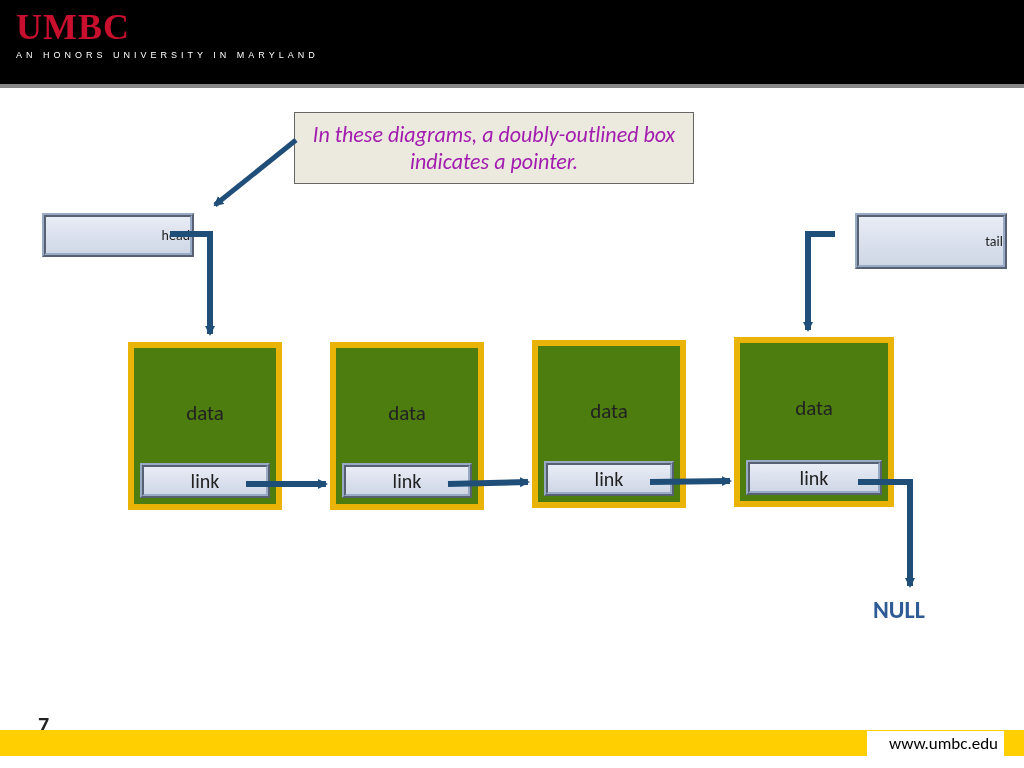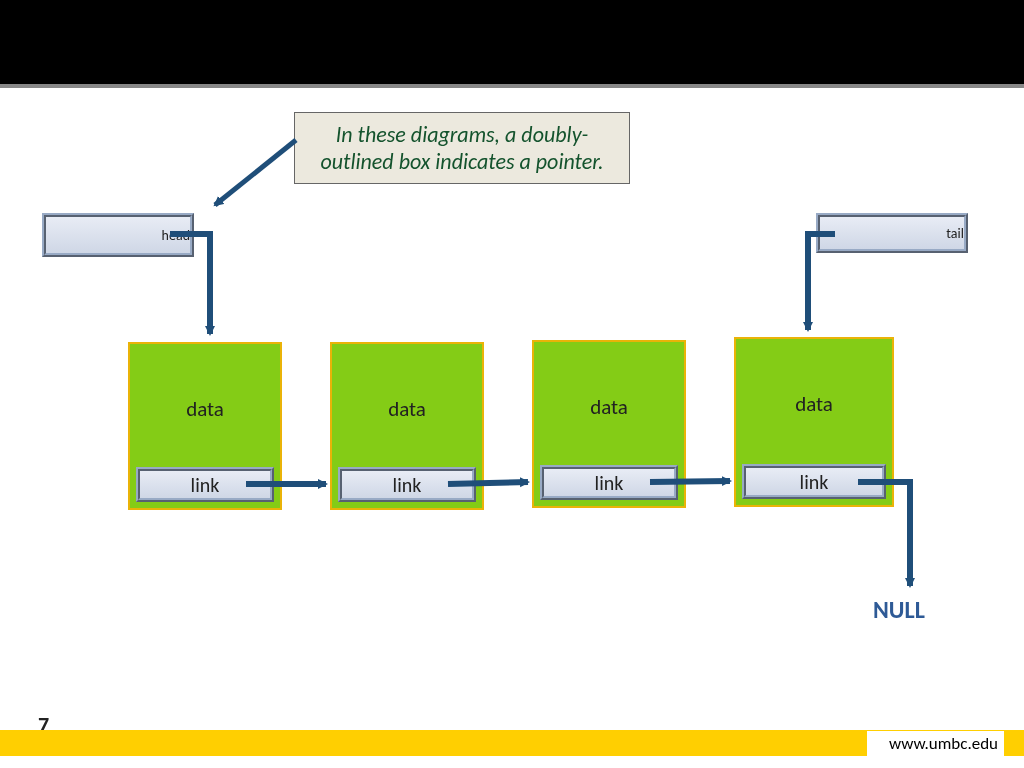--- a/index.html
+++ b/index.html
@@ -3,37 +3,41 @@
 <meta charset="utf-8">
 <style>
   *{box-sizing:border-box;margin:0;padding:0}
   body{font-family:Calibri,Arial,sans-serif;width:1024px;height:768px;position:relative;background:#fff;overflow:hidden}
   .header{background:#000;height:84px;width:100%;position:relative}
   .logo{position:absolute;left:16px;top:6px}
   .logo-text{font-family:Georgia,'Times New Roman',serif;font-weight:bold;font-size:36px;color:#c8102e;letter-spacing:1px}
   .logo-sub{color:#fff;font-size:9px;letter-spacing:4px;margin-top:2px;font-family:Arial,sans-serif}
   .title{position:absolute;right:20px;top:14px;color:#fff;font-size:44px;font-weight:300}
   .divider{height:4px;width:100%;background:#888}
-  .callout{position:absolute;left:294px;top:112px;width:336px;border:1px solid #666;background:#ece9de;padding:8px 12px;text-align:center;font-style:italic;font-size:22px;color:#14532d}
+  .callout{position:absolute;left:294px;top:112px;width:400px;border:1px solid #666;background:#ece9de;padding:8px 12px;text-align:center;font-style:italic;font-size:22px;color:#a21caf}
   .ptr{position:absolute;border:4px ridge #98aac5;background:linear-gradient(#e8ecf5,#cfd7e6);display:flex;align-items:center;justify-content:flex-end;font-size:14px;color:#222}
   .head-ptr{left:42px;top:213px;width:152px;height:44px}
-  .tail-ptr{left:816px;top:213px;width:152px;height:40px}
-  .node{position:absolute;border:2px solid #eab308;background:#84cc16}
+  .tail-ptr{left:855px;top:213px;width:152px;height:56px}
+  .node{position:absolute;border:6px solid #eab308;background:#4d7c0f}
   .node-data{position:absolute;left:0;right:0;top:52px;text-align:center;font-size:21px;color:#222}
   .node-link{position:absolute;left:6px;right:6px;bottom:6px;height:35px;border:4px ridge #98aac5;background:linear-gradient(#e8ecf5,#cfd7e6);display:flex;align-items:center;justify-content:center;font-size:20px;color:#222}
   .null{position:absolute;left:873px;top:595px;color:#2e5a96;font-weight:bold;font-size:24px}
   .footer{position:absolute;bottom:12px;left:0;right:0;height:26px;background:#ffcf01}
   .page-num{position:absolute;left:38px;bottom:30px;font-size:22px;font-weight:bold;color:#222}
   .url{position:absolute;right:20px;bottom:12px;font-size:17px;color:#000;background:#fff;padding:2px 6px 2px 22px}
   svg.arrows{position:absolute;left:0;top:0;width:1024px;height:768px;pointer-events:none}
 </style>
 </head>
 <body>
 
 <div class="header">
+  <div class="logo">
+    <div class="logo-text">UMBC</div>
+    <div class="logo-sub">AN HONORS UNIVERSITY IN MARYLAND</div>
+  </div>
 </div>
 <div class="divider"></div>
 
 <div class="callout">In these diagrams, a doubly-outlined box indicates a pointer.</div>
 
 <div class="ptr head-ptr">
   <span>head</span>
 </div>
 <div class="ptr tail-ptr">
   <span>tail</span>

